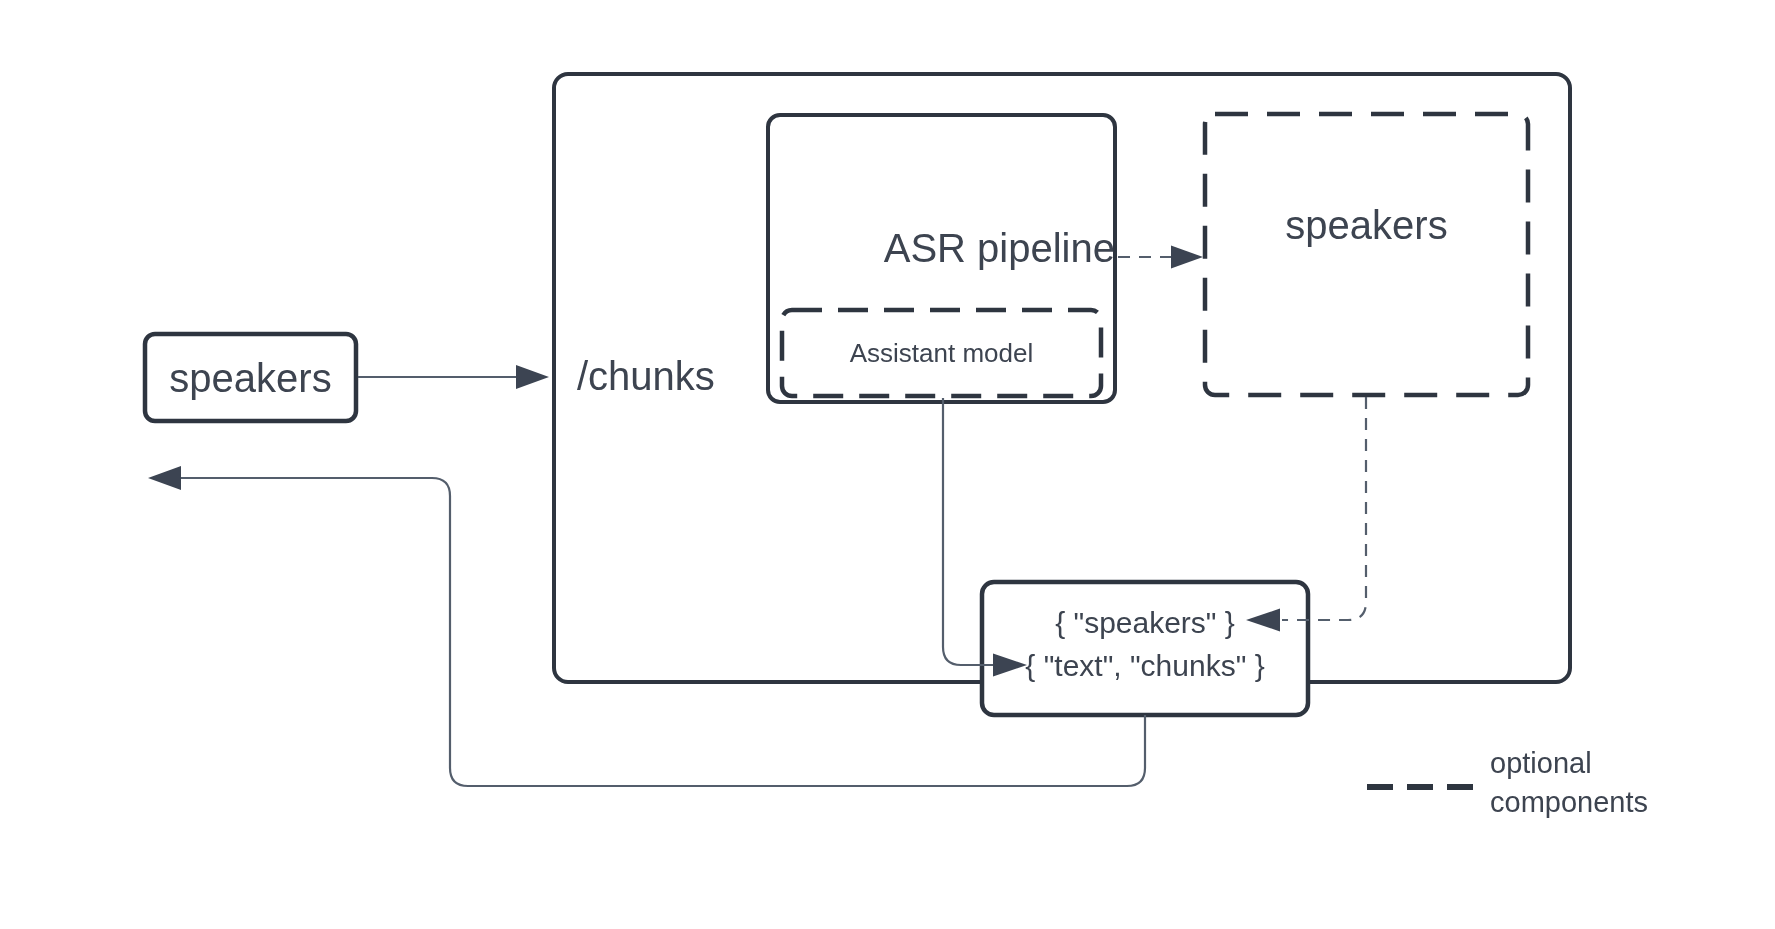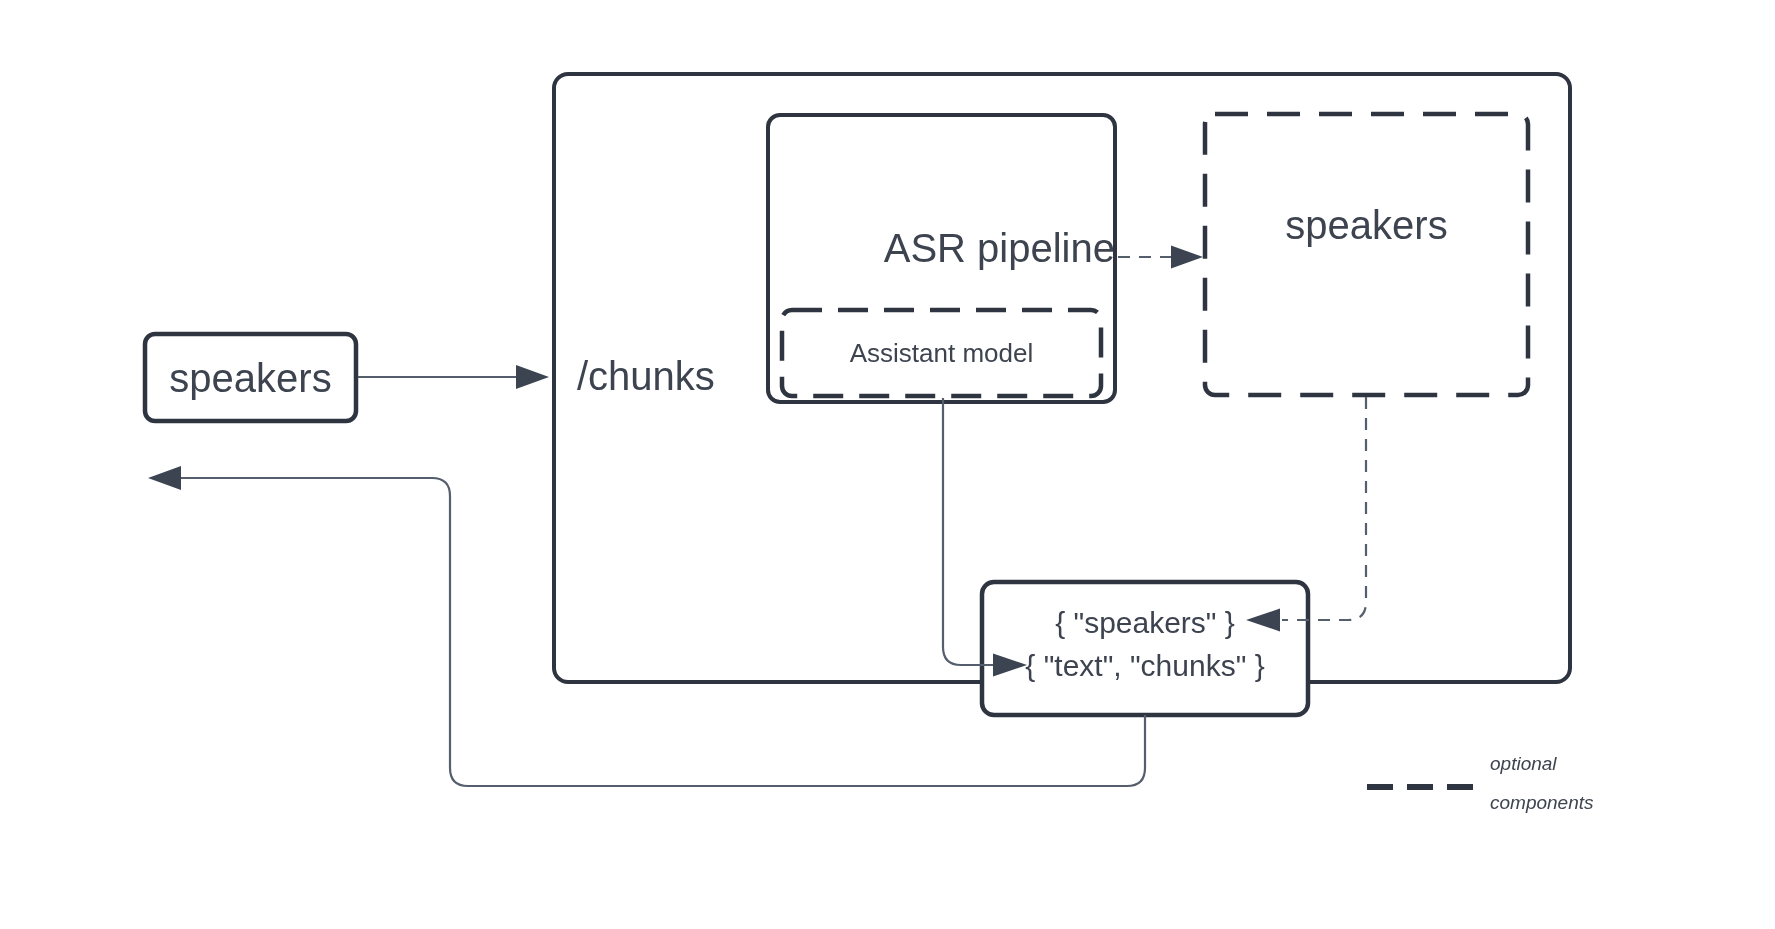--- a/index.html
+++ b/index.html
@@ -61,21 +61,21 @@
   }
   .flex-center {
     display: flex;
     align-items: center;
     justify-content: center;
     text-align: center;
   }
   .label-lg { font-size: 40px; line-height: 46px; }
   .label-md { font-size: 26px; line-height: 40px; }
   .label-sm { font-size: 30px; line-height: 43px; }
-  .label-legend { font-size: 19px; line-height: 39px; font-style: italic; }
+  .label-legend { font-size: 29px; line-height: 39px; }
   .t-center { text-align: center; }
 
   .request-label  { left: 143px; top: 332px; width: 215px; height: 91px; }
   .predict-label  { left: 577px; top: 353px; }
   .asr-label      { left: 768px; top: 227px; width: 347px; line-height: 42px; text-align: right; }
   .assistant-label{ left: 782px; top: 310px; width: 319px; height: 86px; }
   .diar-label     { left: 1205px; top: 197px; width: 323px; line-height: 56px; }
   .output-label   { left: 982px; top: 601px; width: 326px; }
   .legend-label   { left: 1490px; top: 744px; }
 </style>

